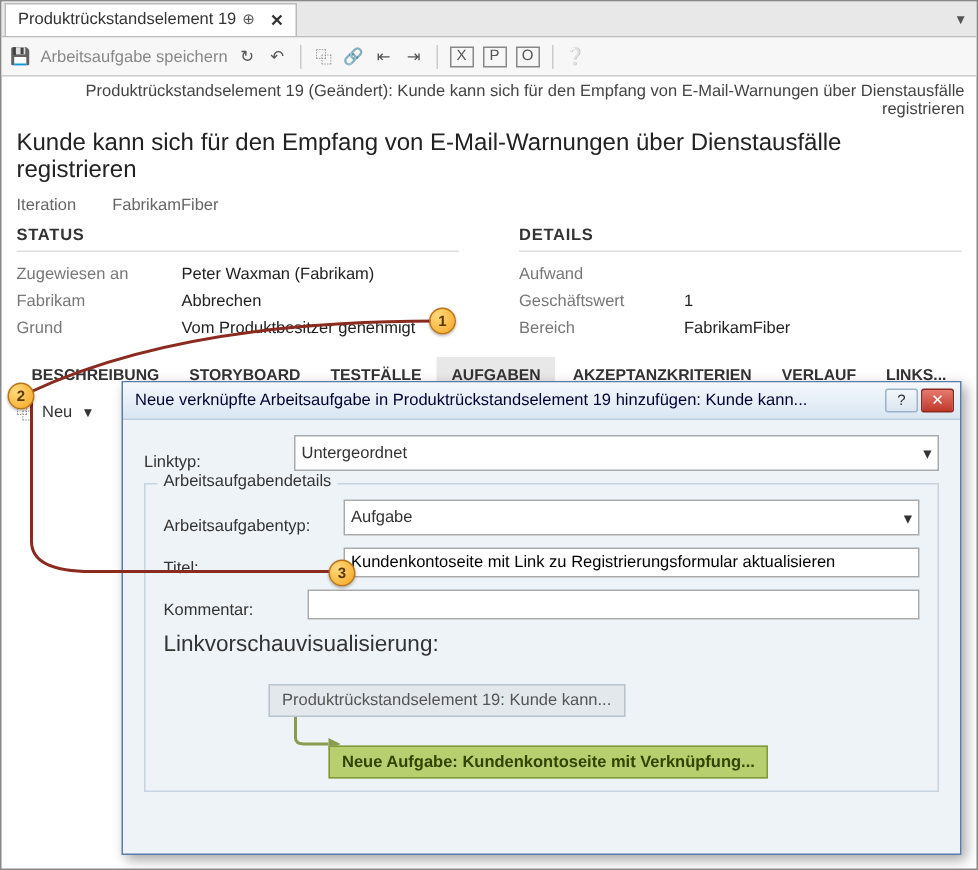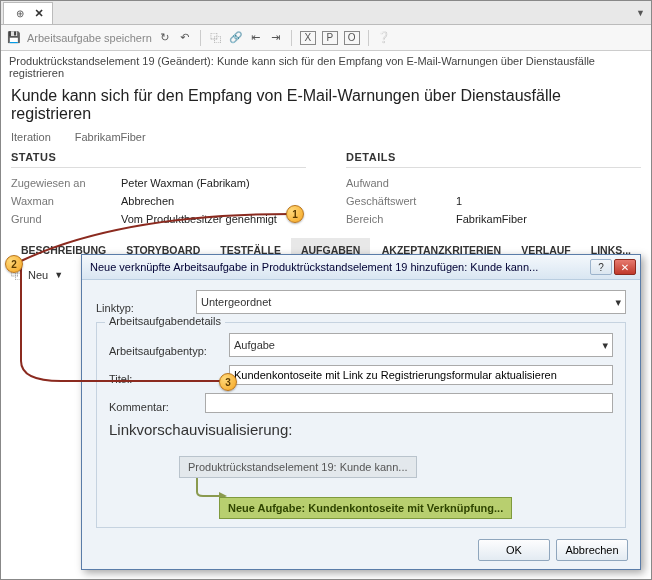--- a/index.html
+++ b/index.html
@@ -7,21 +7,21 @@
 .tab-bar { height: 24px; background: #e8e8e8; border-bottom: 1px solid #bbb; display: flex; align-items: center; }
 .tab { display: flex; align-items: center; height: 22px; background: #fff; border: 1px solid #bbb; border-bottom: none; padding: 0 8px; margin-left: 2px; }
 .tab .pin { margin: 0 4px; font-size: 10px; color: #555; }
 .tab .close { margin-left: 6px; font-weight: bold; cursor: pointer; }
 .dropdown-arrow { margin-left: auto; margin-right: 6px; font-size: 9px; color: #555; }
 .toolbar { height: 26px; display: flex; align-items: center; border-bottom: 1px solid #ccc; padding: 0 6px; gap: 6px; background: #f7f7f7; }
 .toolbar .btn-save { display: flex; align-items: center; gap: 4px; color: #888; }
 .toolbar .sep { width: 1px; height: 16px; background: #ccc; margin: 0 2px; }
 .toolbar .icon { width: 14px; height: 14px; display: inline-flex; align-items: center; justify-content: center; color: #555; font-size: 11px; border: 1px solid transparent; }
 .toolbar .boxed { border: 1px solid #888; width: 16px; height: 14px; font-size: 10px; }
-.crumb { padding: 4px 8px; font-size: 11px; color: #444; }
+.crumb { padding: 4px 8px; font-size: 11px; color: #444; text-align: right; }
 .title { padding: 4px 10px 8px; font-size: 16px; color: #222; }
 .iteration { padding: 0 10px 8px; display: flex; gap: 24px; color: #666; }
 .cols { display: flex; padding: 0 10px; gap: 40px; }
 .col { flex: 1; }
 .section-hdr { font-weight: bold; font-size: 11px; border-bottom: 1px solid #ddd; padding-bottom: 4px; margin-bottom: 6px; letter-spacing: 0.5px; }
 .field-row { display: flex; padding: 3px 0; }
 .field-label { width: 110px; color: #777; }
 .field-value { color: #222; }
 .tabs-row { display: flex; margin: 10px 0 0; padding: 0 10px; gap: 0; position: relative; }
 .tabs-row .t { padding: 6px 10px; font-size: 10.5px; font-weight: bold; color: #333; cursor: pointer; }
@@ -51,20 +51,21 @@
 .preview-parent { background: #e3e8ec; border-color: #b9c3cc; color: #555; margin-left: 70px; }
 .preview-child { background: #b8cf6f; border-color: #7f9a3d; color: #2f4; color: #2f4500; font-weight: bold; margin-left: 110px; margin-top: 18px; }
 .dlg-buttons { position: absolute; bottom: 8px; right: 12px; display: flex; gap: 6px; }
 .dlg-btn { min-width: 72px; height: 22px; border: 1px solid #8fa6bd; background: linear-gradient(#fdfdfe,#e3ebf2); font-size: 11px; border-radius: 2px; }
 </style>
 </head>
 <body>
 
 <div class="tab-bar">
   <div class="tab">
+    <span>Produktrückstandselement 19</span>
     <span class="pin">⊕</span>
     <span class="close">✕</span>
   </div>
   <span class="dropdown-arrow">▼</span>
 </div>
 
 <div class="toolbar">
   <span class="icon">💾</span>
   <span class="btn-save">Arbeitsaufgabe speichern</span>
   <span class="icon">↻</span>
@@ -92,21 +93,21 @@
 </div>
 
 <div class="cols">
   <div class="col">
     <div class="section-hdr">STATUS</div>
     <div class="field-row">
         <span class="field-label">Zugewiesen an</span>
         <span class="field-value">Peter Waxman (Fabrikam)</span>
       </div>
     <div class="field-row">
-        <span class="field-label">Waxman</span>
+        <span class="field-label">Fabrikam</span>
         <span class="field-value">Abbrechen</span>
       </div>
     <div class="field-row">
         <span class="field-label">Grund</span>
         <span class="field-value">Vom Produktbesitzer genehmigt</span>
       </div>
   </div>
   <div class="col">
     <div class="section-hdr">DETAILS</div>
     <div class="field-row">
@@ -187,17 +188,13 @@
       <div class="preview-area">
         <div class="preview-box preview-parent">Produktrückstandselement 19: Kunde kann...</div>
         <svg width="200" height="24" style="display:block; margin-left:84px;">
           <path d="M 4 0 L 4 14 Q 4 18 10 18 L 26 18" stroke="#8a9a4f" stroke-width="2" fill="none"></path>
           <polygon points="26,14 34,18 26,22" fill="#8a9a4f"></polygon>
         </svg>
         <div class="preview-box preview-child" style="margin-top:-6px;">Neue Aufgabe: Kundenkontoseite mit Verknüpfung...</div>
       </div>
     </div>
   </div>
-  <div class="dlg-buttons">
-    <button class="dlg-btn">OK</button>
-    <button class="dlg-btn">Abbrechen</button>
-  </div>
 </div>
 
 </body></html>

